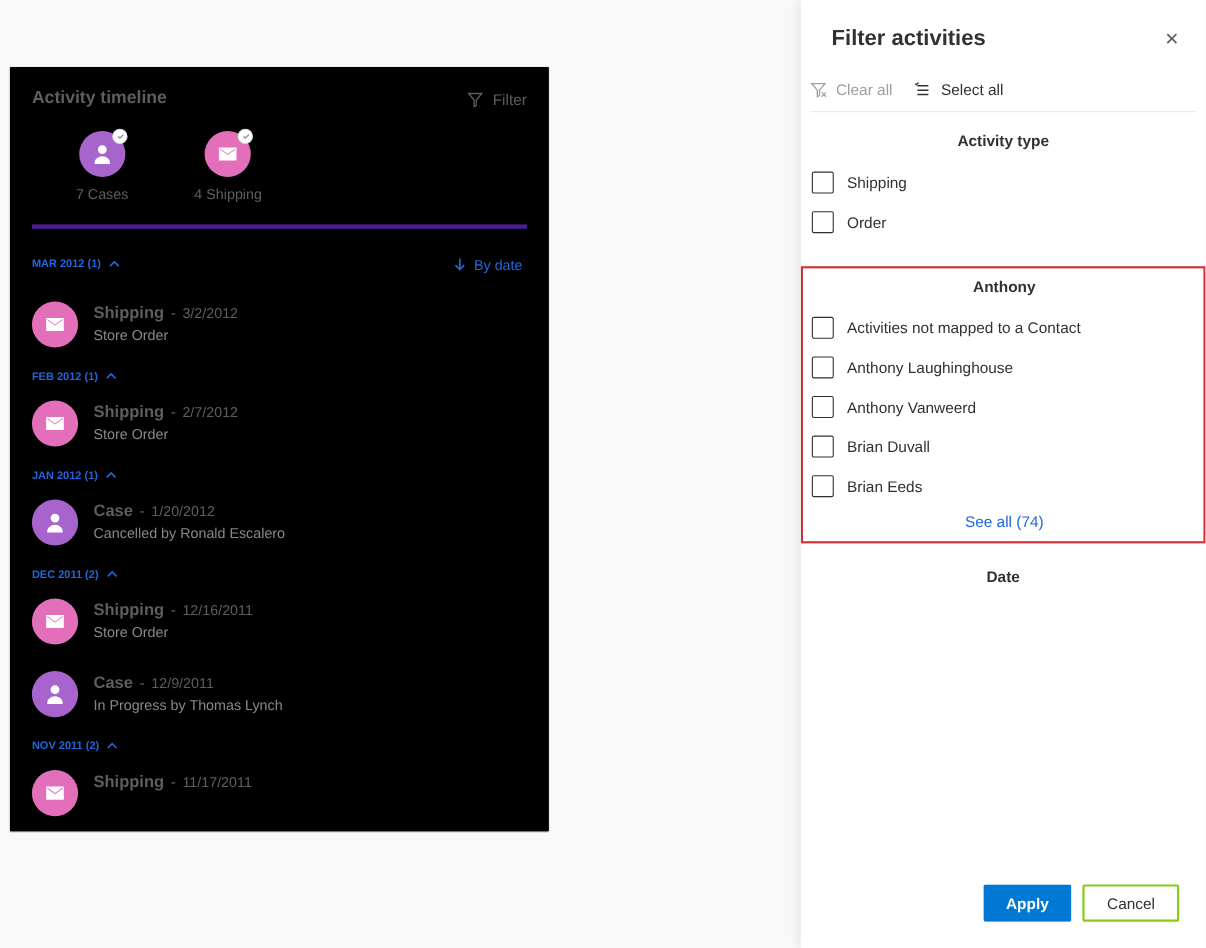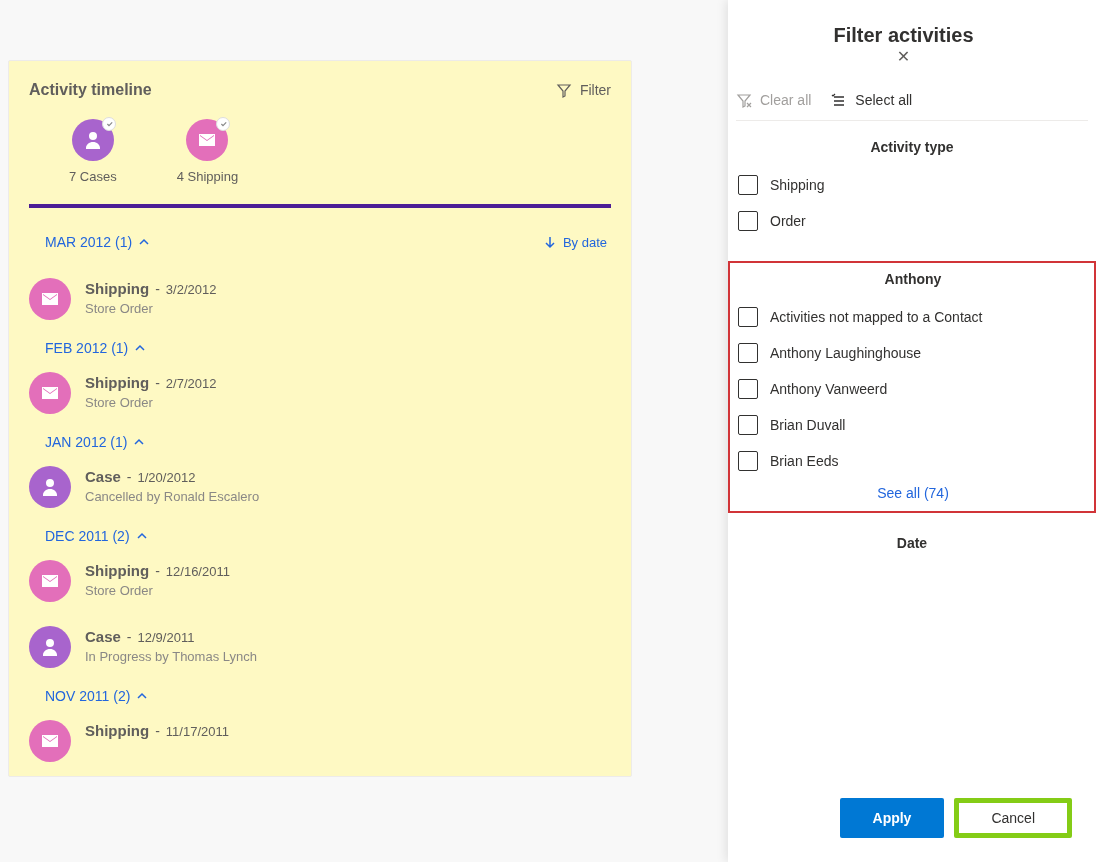--- a/index.html
+++ b/index.html
@@ -1,55 +1,55 @@
 <!DOCTYPE html>
 <html><head>
 <meta charset="utf-8">
 <style>
 * { box-sizing: border-box; margin: 0; padding: 0; }
 body { font-family: "Segoe UI", Arial, sans-serif; font-size: 14px; color: #323130; background: #f8f8f8; width: 1096px; height: 862px; overflow: hidden; position: relative; }
 
 
-.card { position: absolute; left: 8px; top: 60px; width: 624px; background: #fef9c3; border: 1px solid #edebe9; border-radius: 2px; padding: 20px 20px 0 20px; }
+.card { position: absolute; left: 8px; top: 60px; width: 492px; background: #000000; border: 1px solid #edebe9; border-radius: 2px; padding: 20px 20px 0 20px; }
 .card-header { display: flex; justify-content: space-between; align-items: center; margin-bottom: 20px; }
 .card-title { font-size: 16px; font-weight: 600; color: #605e5c; }
 .filter-link { display: flex; align-items: center; gap: 8px; color: #605e5c; cursor: pointer; font-size: 14px; }
 .filter-link svg { width: 16px; height: 16px; }
 
 .summary-row { display: flex; gap: 60px; padding: 0 40px 20px 40px; border-bottom: 4px solid #4c1d95; margin-bottom: 20px; }
 .summary-item { display: flex; flex-direction: column; align-items: center; gap: 8px; }
 .summary-circle { width: 42px; height: 42px; border-radius: 50%; display: flex; align-items: center; justify-content: center; position: relative; }
 .summary-circle.purple { background: #a864cd; }
 .summary-circle.pink { background: #e36fba; }
 .summary-circle svg { width: 20px; height: 20px; fill: #fff; }
 .check-badge { position: absolute; top: -2px; right: -2px; width: 14px; height: 14px; border-radius: 50%; background: #fff; border: 1px solid #ddd; display: flex; align-items: center; justify-content: center; }
 .check-badge svg { width: 8px; height: 8px; fill: #888; }
 .summary-label { font-size: 13px; color: #605e5c; }
 
 .sort-row { display: flex; justify-content: space-between; align-items: center; margin-bottom: 12px; padding-right: 4px; }
-.month-header { color: #2266dd; font-size: 14px; font-weight: 400; cursor: pointer; display: inline-flex; align-items: center; gap: 6px; margin-top: 6px; margin-bottom: 6px; margin-left: 16px; }
+.month-header { color: #2266dd; font-size: 10px; font-weight: 700; cursor: pointer; display: inline-flex; align-items: center; gap: 6px; margin-top: 6px; margin-bottom: 6px; }
 .month-header svg { width: 12px; height: 12px; stroke: #2266dd; }
 .sort-link { color: #2266dd; font-size: 13px; cursor: pointer; display: flex; align-items: center; gap: 6px; }
 .sort-link svg { width: 14px; height: 14px; stroke: #2266dd; }
 
 .timeline-item { display: flex; gap: 14px; padding: 10px 0 14px 0; }
 .item-circle { width: 42px; height: 42px; border-radius: 50%; display: flex; align-items: center; justify-content: center; flex-shrink: 0; }
 .item-circle.pink { background: #e36fba; }
 .item-circle.purple { background: #a864cd; }
 .item-circle svg { width: 20px; height: 20px; fill: #fff; }
 .item-body { padding-top: 2px; }
 .item-title-row { display: flex; align-items: baseline; gap: 6px; margin-bottom: 4px; }
 .item-type { font-weight: 600; color: #605e5c; font-size: 15px; }
 .item-sep { color: #605e5c; }
 .item-date { color: #605e5c; font-size: 13px; }
 .item-sub { color: #8a8886; font-size: 13px; }
 
 
 .panel { position: absolute; right: 0; top: 0; width: 368px; height: 862px; background: #fff; box-shadow: -2px 0 10px rgba(0,0,0,0.1); display: flex; flex-direction: column; }
-.panel-header { display: flex; justify-content: space-between; align-items: center; padding: 24px 24px 16px 7px; flex-direction: column; }
+.panel-header { display: flex; justify-content: space-between; align-items: center; padding: 24px 24px 16px 28px; }
 .panel-title { font-size: 20px; font-weight: 600; color: #323130; }
 .close-btn { cursor: pointer; color: #605e5c; font-size: 16px; }
 .panel-body { padding: 0 8px; flex: 1; overflow-y: auto; text-align: center; }
 .action-row { display: flex; gap: 20px; padding: 10px 0 12px 0; border-bottom: 1px solid #edebe9; margin-bottom: 18px; }
 .action-link { display: flex; align-items: center; gap: 8px; font-size: 14px; cursor: pointer; color: #323130; }
 .action-link.muted { color: #a19f9d; }
 .action-link svg { width: 16px; height: 16px; }
 
 .section { margin-bottom: 22px; }
 .section-title { font-weight: 600; font-size: 14px; margin-bottom: 12px; color: #323130; }
@@ -58,23 +58,23 @@
 .check-row { display: flex; align-items: center; gap: 12px; padding: 8px 2px; cursor: pointer; }
 .checkbox { width: 20px; height: 20px; border: 1px solid #323130; border-radius: 2px; flex-shrink: 0; }
 .see-all { color: #2266dd; font-size: 14px; cursor: pointer; margin-top: 6px; display: inline-block; margin-left: 2px; }
 
 .radio-row { display: flex; align-items: center; gap: 12px; padding: 8px 0; cursor: pointer; }
 .radio { width: 20px; height: 20px; border: 1px solid #323130; border-radius: 50%; display: flex; align-items: center; justify-content: center; flex-shrink: 0; }
 .radio.selected { border-color: #0078d4; }
 .radio.selected::after { content: ""; width: 10px; height: 10px; background: #0078d4; border-radius: 50%; }
 
 .panel-footer { padding: 16px 24px 24px 24px; display: flex; justify-content: flex-end; gap: 10px; }
-.btn { padding: 7px 32px; font-size: 14px; border-radius: 2px; cursor: pointer; border: 1px solid transparent; }
+.btn { padding: 7px 20px; font-size: 14px; border-radius: 2px; cursor: pointer; border: 1px solid transparent; }
 .btn-primary { background: #0078d4; color: #fff; font-weight: 600; }
-.btn-secondary { background: #fff; color: #323130; border: 5px solid #84cc16; }
+.btn-secondary { background: #fff; color: #323130; border: 2px solid #84cc16; }
 </style>
 </head>
 <body>
 
 <svg width="0" height="0" style="position:absolute">
   <defs>
     <g id="ic-person">
         <path d="M10 10a4 4 0 1 0 0-8 4 4 0 0 0 0 8zm-7 8c0-3.3 3.1-6 7-6s7 2.7 7 6v1H3v-1z"></path>
       </g>
     <g id="ic-mail">

